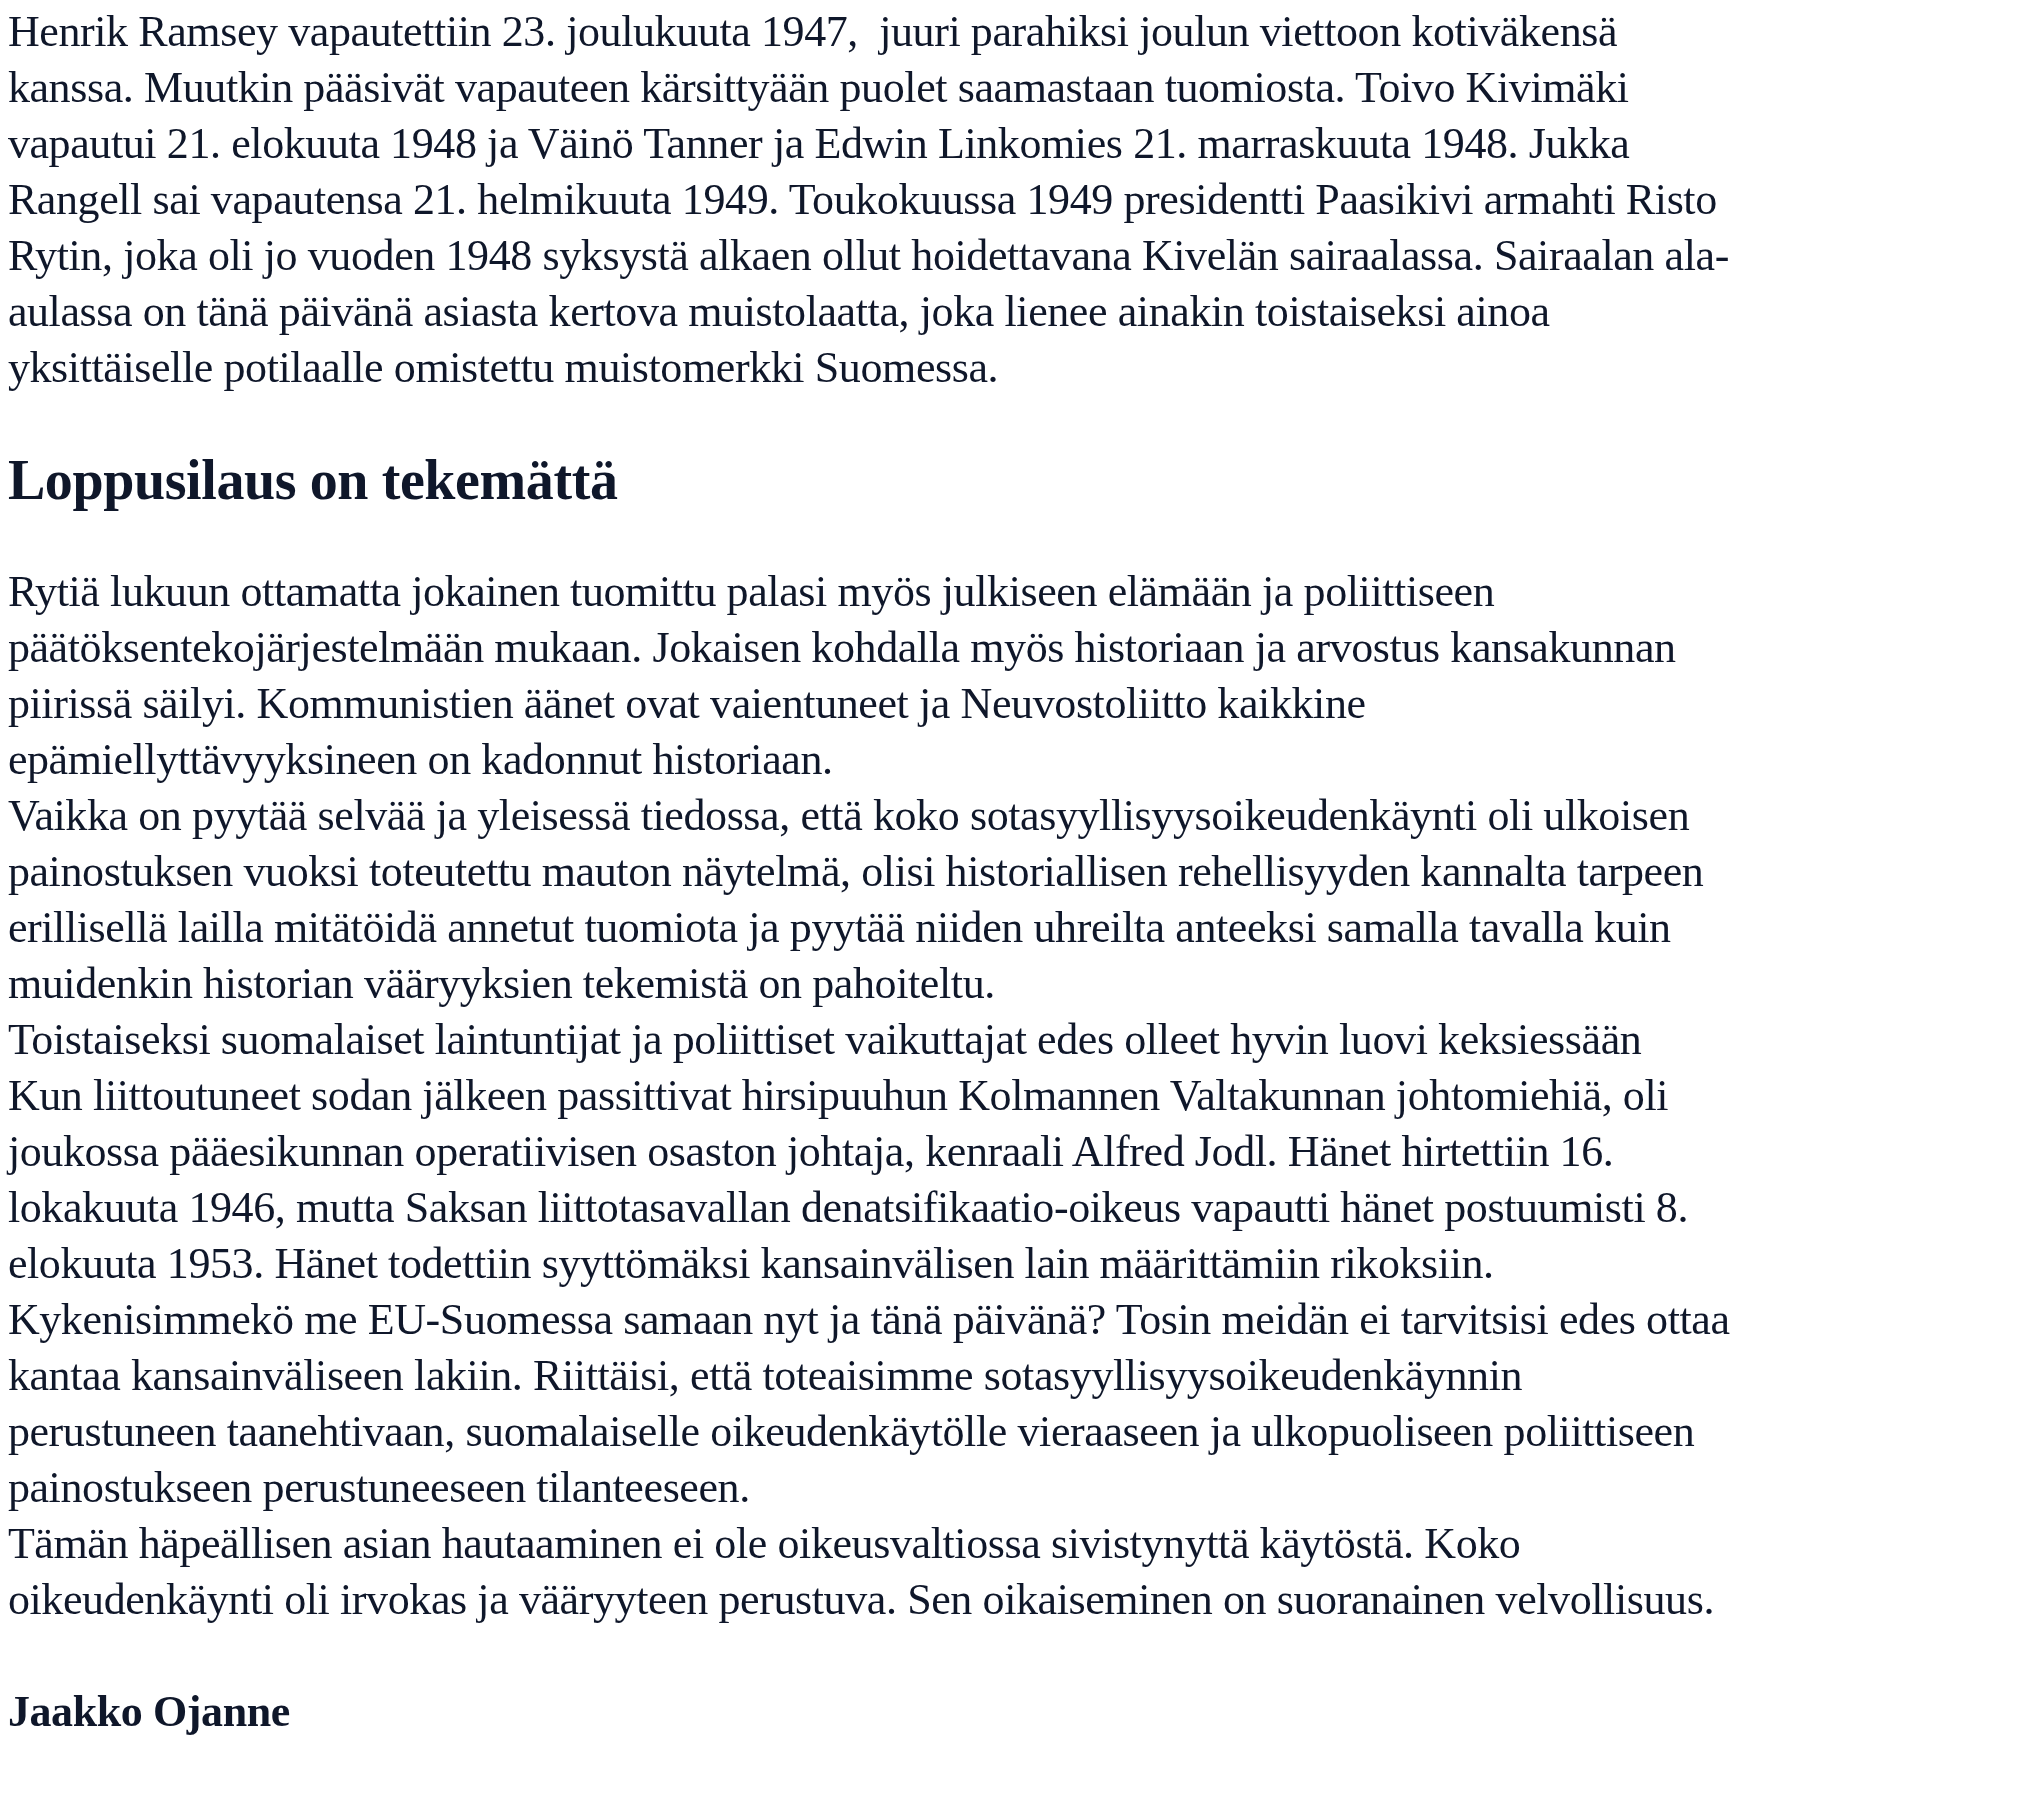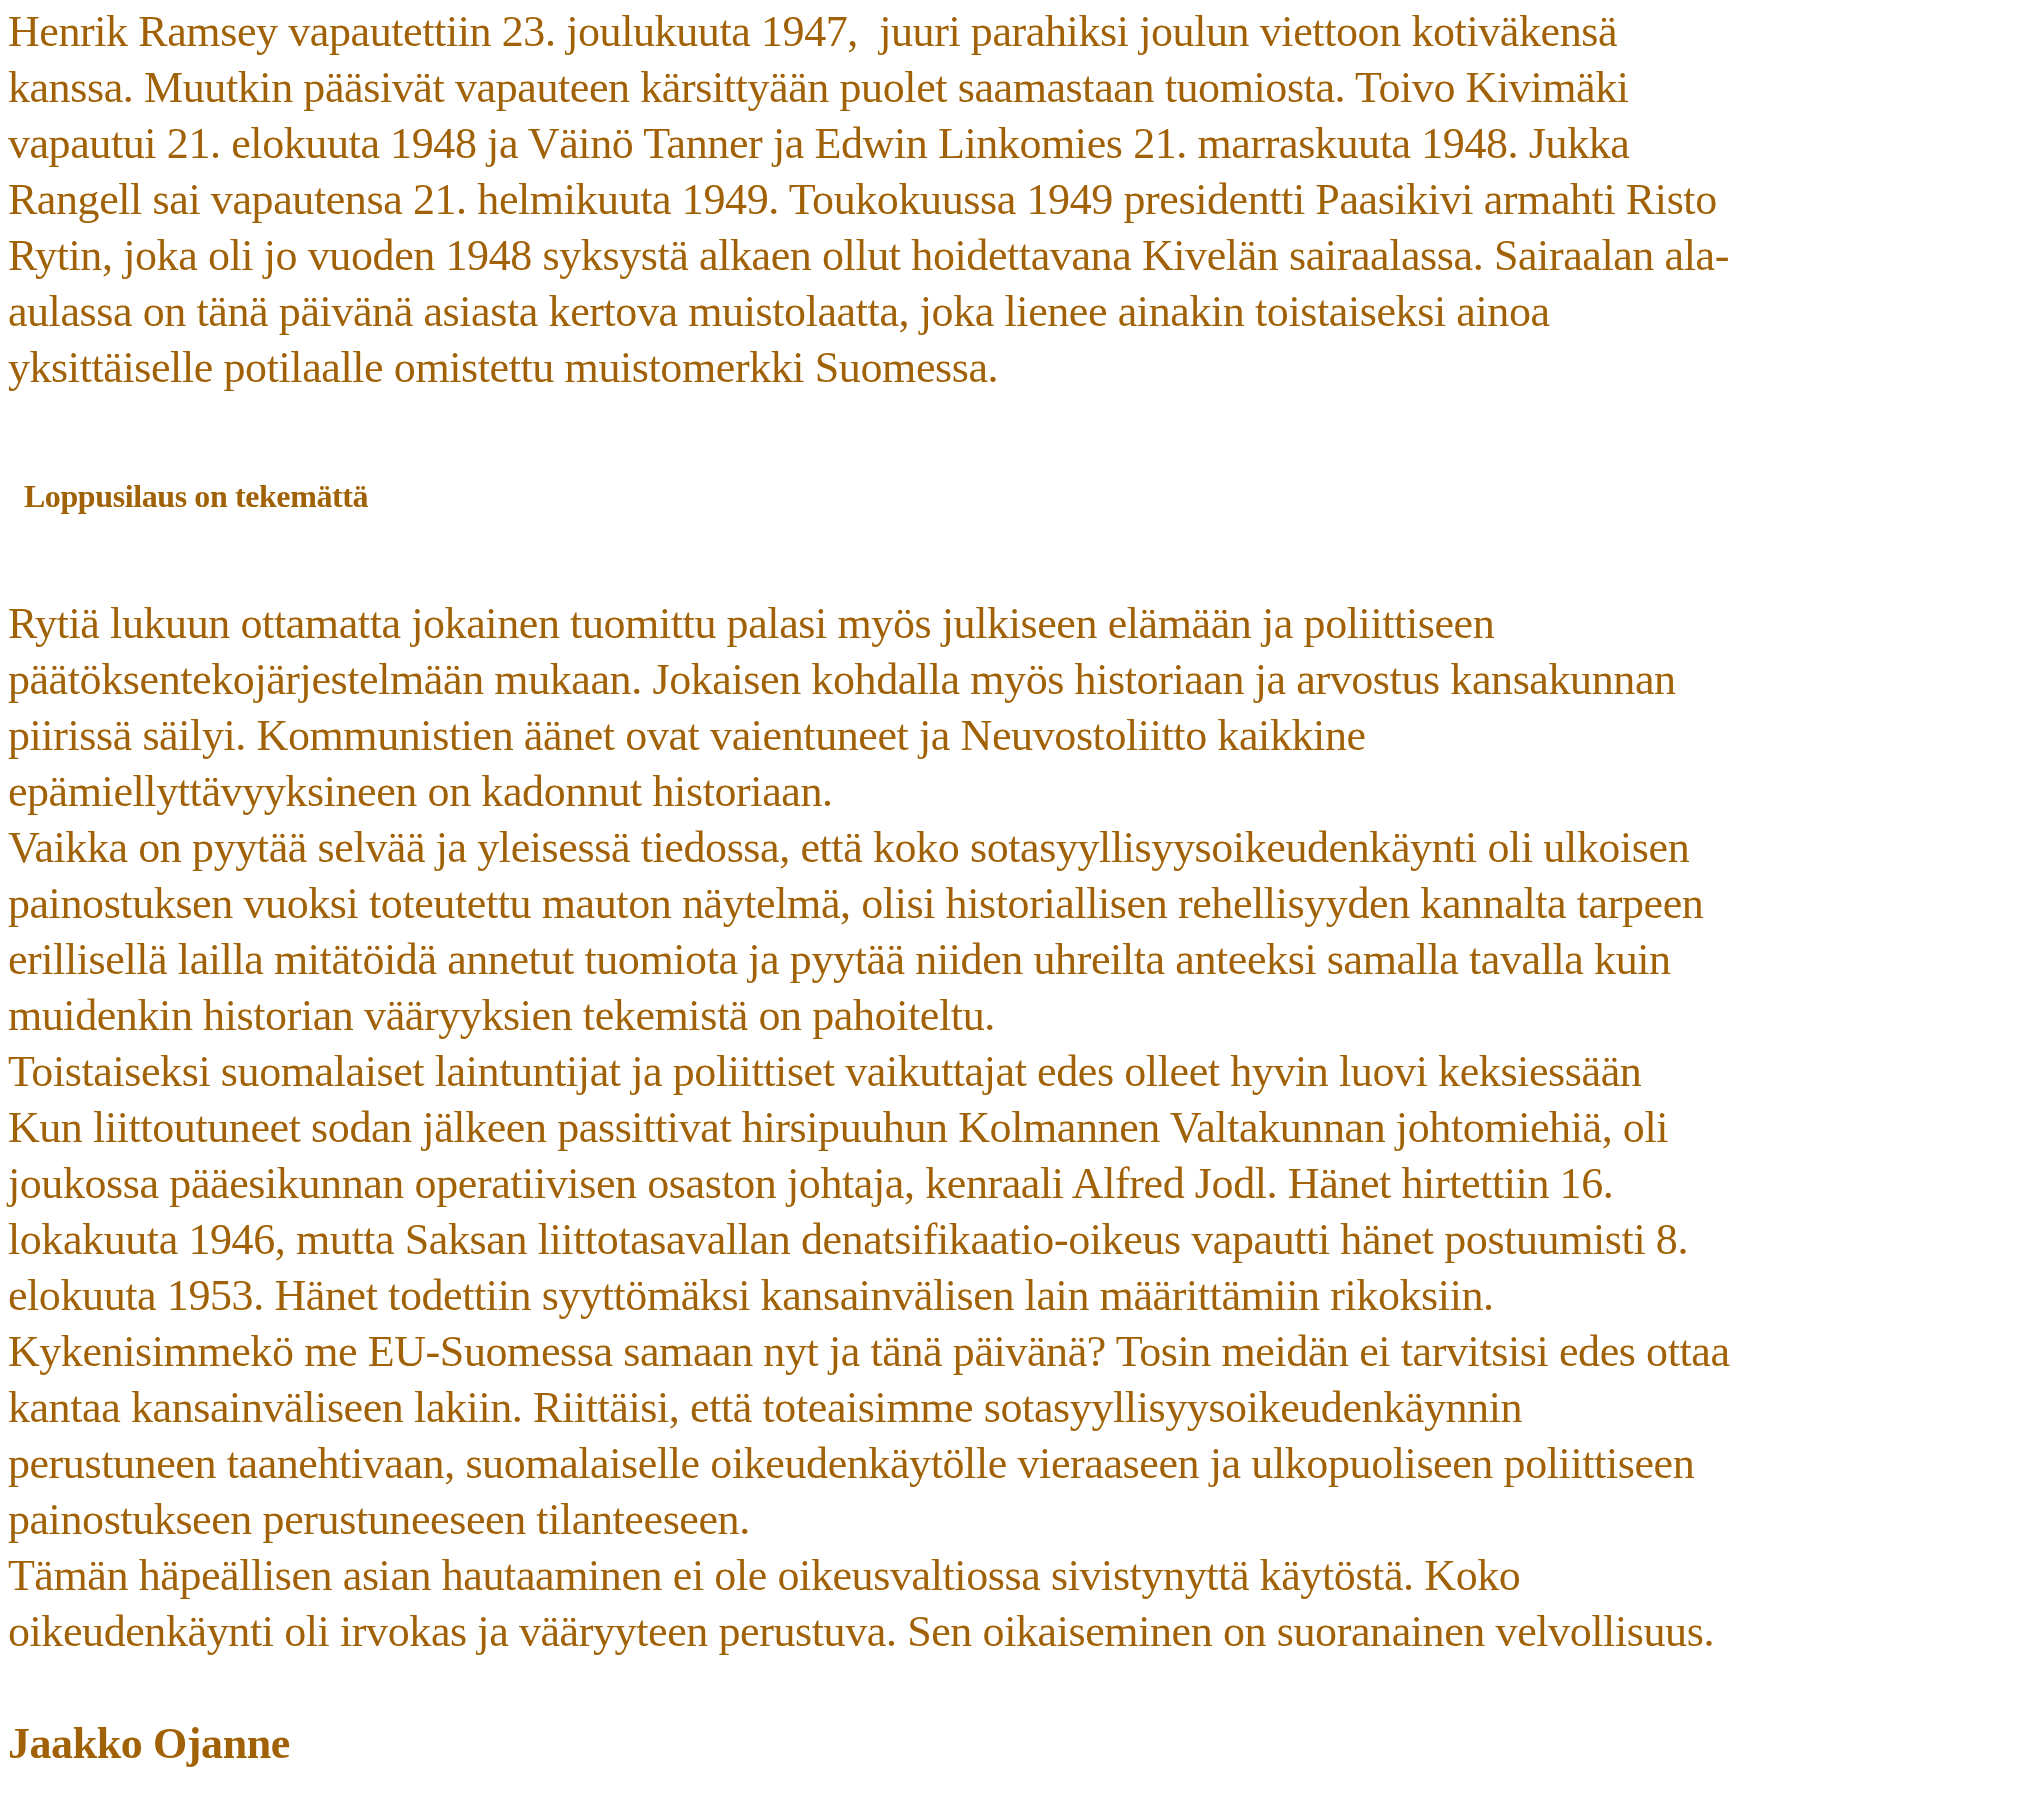--- a/index.html
+++ b/index.html
@@ -13,32 +13,32 @@
     overflow: hidden;
   }
   .doc {
     box-sizing: border-box;
     width: 2019px;
     padding: 3.9px 9.9px 0 7.9px;
     font-family: "Liberation Serif", "DejaVu Serif", serif;
     font-size: 44px;
     line-height: 56px;
     letter-spacing: -0.4px;
-    color: #a16207;
+    color: #0f172a;
   }
   .line {
     white-space: pre;
     height: 56px;
   }
   .blank-line {
     height: 56px;
   }
   .heading {
-    margin: 16px;
-    font-size: 32px;
+    margin: 0;
+    font-size: 56px;
     line-height: 56px;
     font-weight: bold;
     white-space: pre;
     height: 56px;
   }
   .signature {
     font-weight: bold;
     white-space: pre;
     height: 56px;
   }

